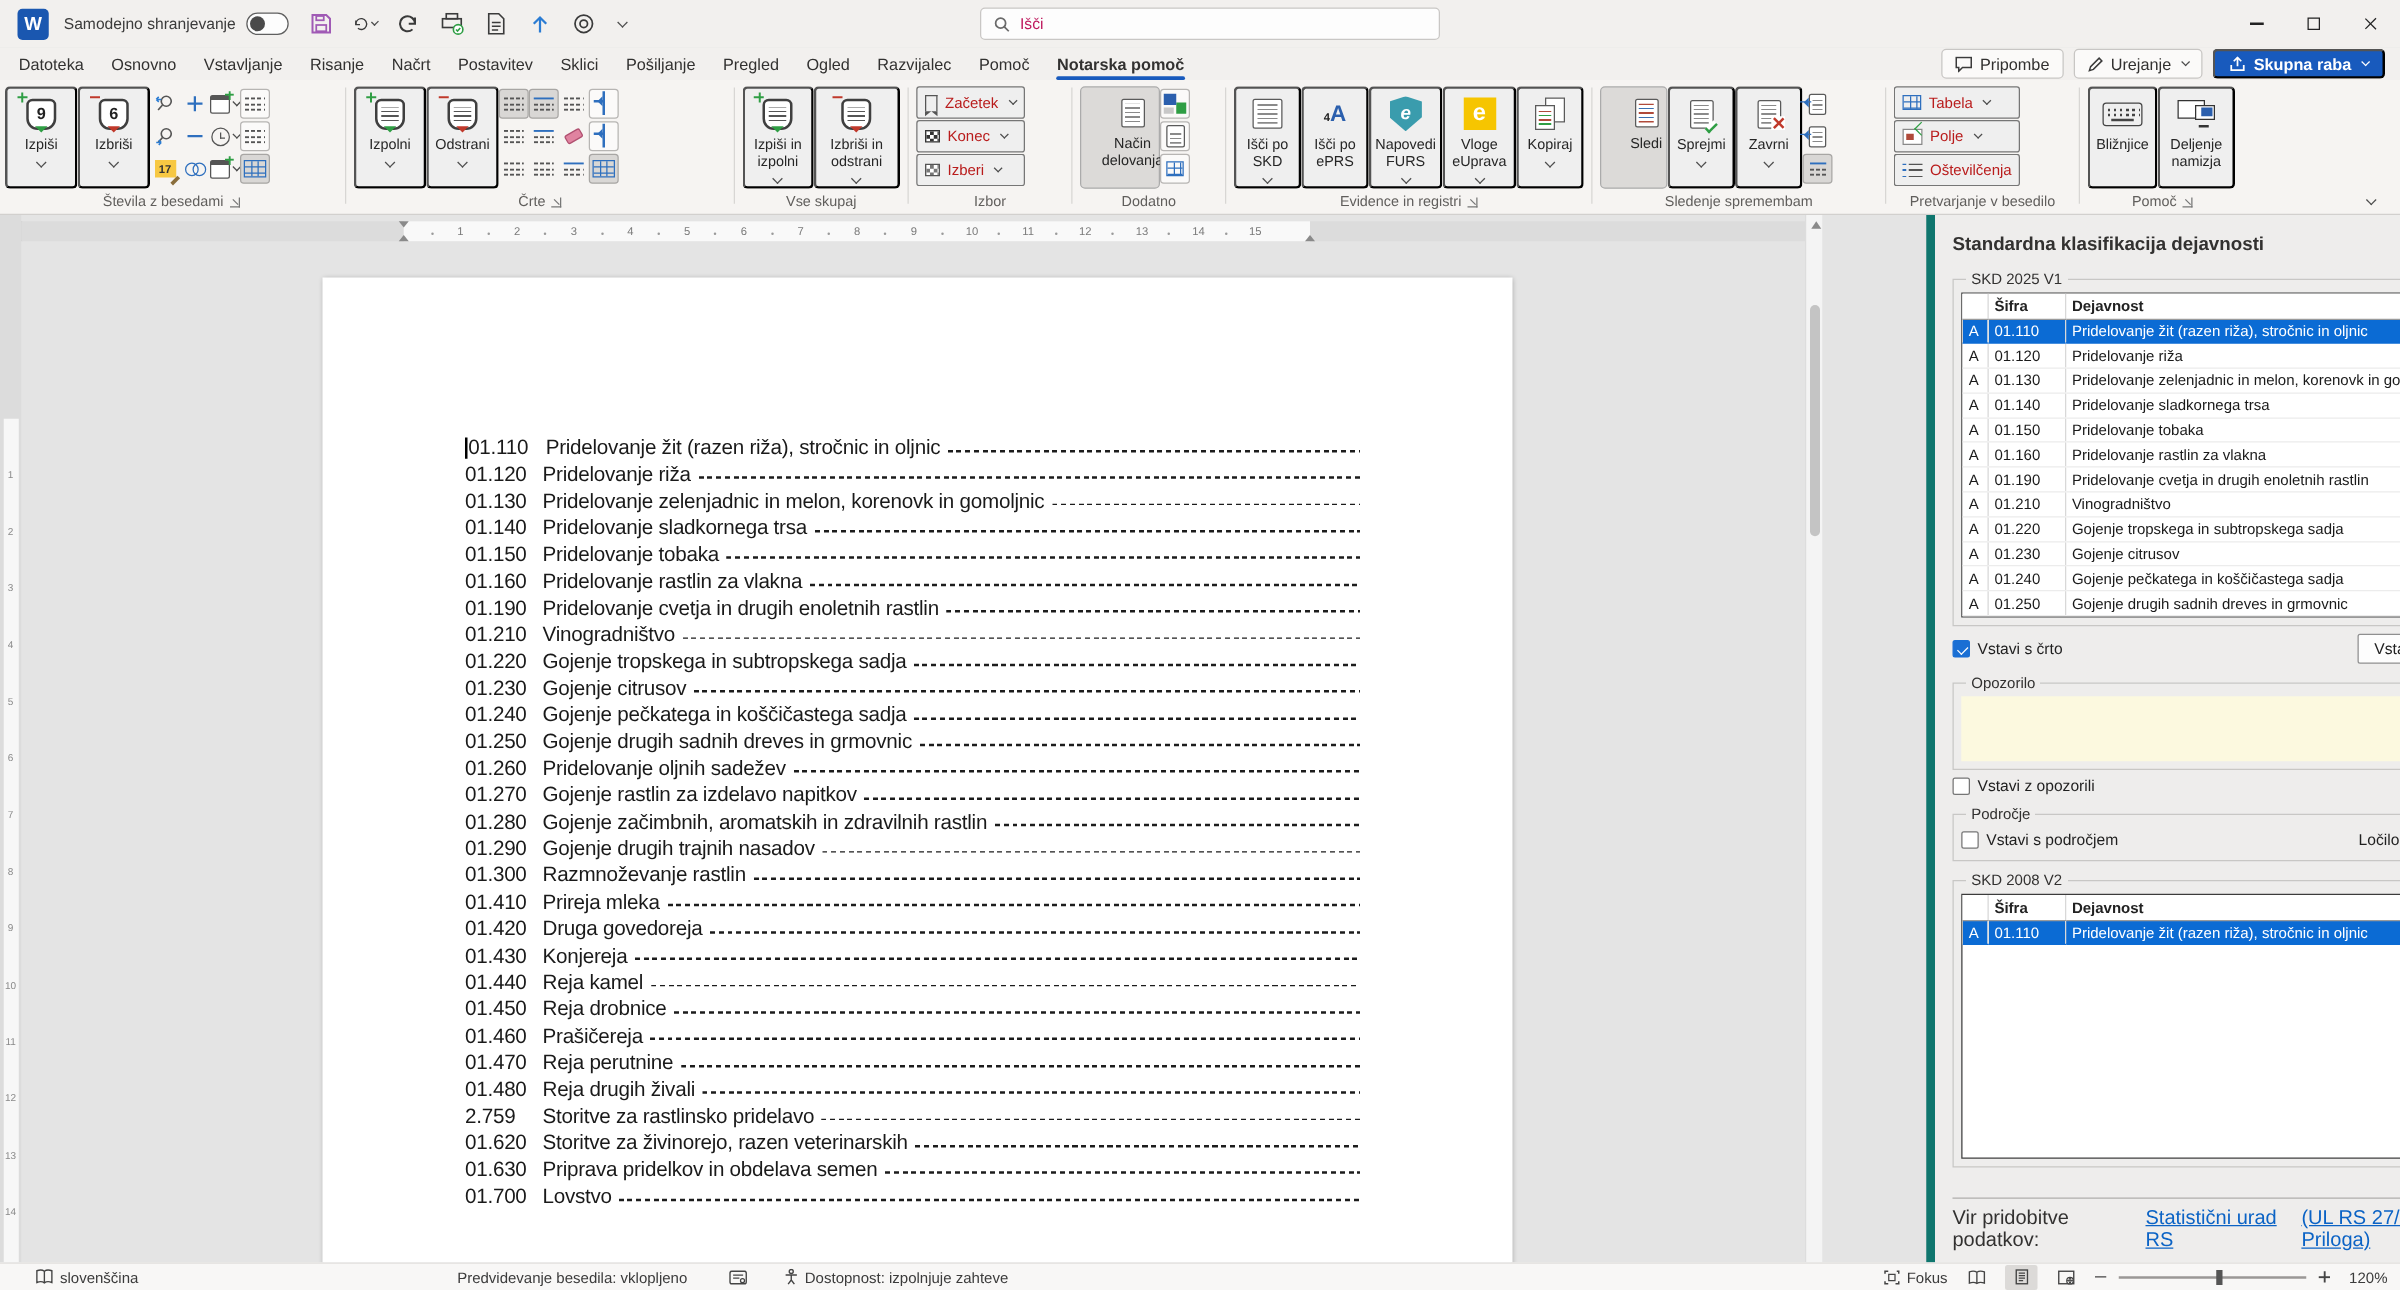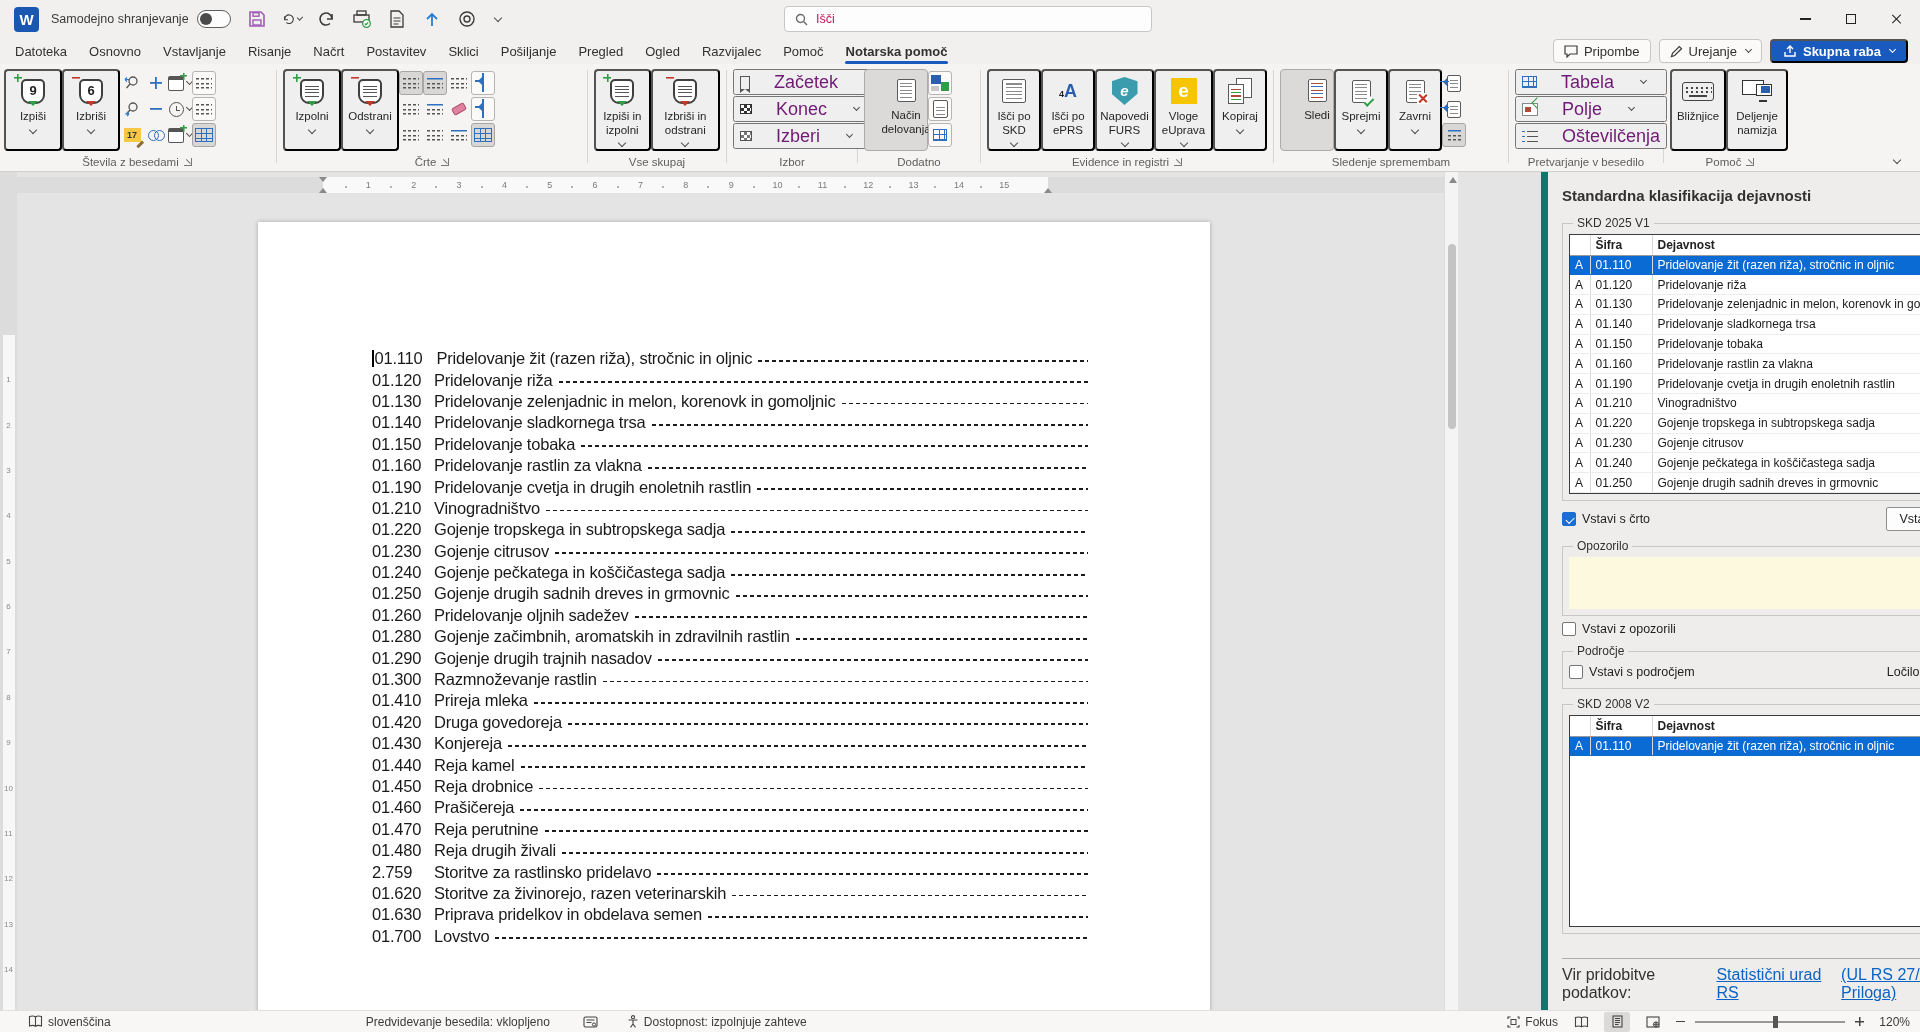--- a/index.html
+++ b/index.html
@@ -45,21 +45,21 @@
   .launcher::after { content:""; position:absolute; right:1px; bottom:1px; width:6px; height:1.2px; background:#777; transform:rotate(45deg); transform-origin:right bottom; }
   .rg-div { width:1px; background:#d8d6d4; margin:6px 2px 8px 2px; }
   .bb { width:58px; min-width:54px; display:flex; flex-direction:column; align-items:center; padding-top:4px; font-size:11.5px; line-height:1.18; color:#262626; text-align:center; border-radius:4px; height:82px; }
   .bb .ic { height:32px; display:flex; align-items:center; justify-content:center; margin-bottom:3px; }
   .bb.pressed { background:#dcdad8; border:1px solid #ababab;padding-left:20px; }
   .bb .chev { margin-top:3px; margin-left:0; }
   .mcol { display:flex; flex-direction:column; justify-content:flex-start; gap:2px; padding-top:2px; }
   .mini { width:24px; height:24px; display:flex; align-items:center; justify-content:center; border-radius:3px; position:relative; }
   .mini.boxed { border:1px solid #b7b5b3; background:#fbfaf9; }
   .mini.pressed { border:1px solid #a8a6a4; background:#d9d7d5; }
-  .ritem { display:flex; align-items:center; gap:24px; font-size:18px; color:#701a75; height:26px; padding:0 5px; }
+  .ritem { display:flex; align-items:center; gap:6px; font-size:12px; color:#b91c1c; height:26px; padding:0 5px; }
 
   
   .pin { width:24px; height:25px; border:2px solid #3f3f3f; border-radius:5px 5px 9px 9px; position:relative; display:flex; align-items:center; justify-content:center; font-size:13px; font-weight:bold; color:#222; background:#fff; }
   .pin::after { content:""; position:absolute; bottom:-9px; left:50%; transform:translateX(-50%); border:5px solid transparent; }
   .pin.green::after { border-top-color:#2f9e44; }
   .pin.red::after { border-top-color:#c0392b; }
   .mark-plus,.mark-minus { position:absolute; top:-7px; left:-9px; width:8px; height:8px; }
   .mark-plus { background:linear-gradient(#2f9e44,#2f9e44) center/8px 1.6px no-repeat,linear-gradient(#2f9e44,#2f9e44) center/1.6px 8px no-repeat; }
   .mark-minus { background:linear-gradient(#c0392b,#c0392b) center/8px 1.6px no-repeat; }
   .pin .stripes { width:14px; height:11px; background:repeating-linear-gradient(0deg,#555 0 1.3px,transparent 1.3px 3.5px); }
@@ -867,20 +867,25 @@
           <span class="code">01.250</span>
           <span class="name">Gojenje drugih sadnih dreves in grmovnic</span>
           <span class="leader"></span>
         </div>
         <div class="doc-line">
           <span class="code">01.260</span>
           <span class="name">Pridelovanje oljnih sadežev</span>
           <span class="leader"></span>
         </div>
         <div class="doc-line">
+          <span class="code">01.270</span>
+          <span class="name">Gojenje rastlin za izdelavo napitkov</span>
+          <span class="leader"></span>
+        </div>
+        <div class="doc-line">
           <span class="code">01.280</span>
           <span class="name">Gojenje začimbnih, aromatskih in zdravilnih rastlin</span>
           <span class="leader"></span>
         </div>
         <div class="doc-line">
           <span class="code">01.290</span>
           <span class="name">Gojenje drugih trajnih nasadov</span>
           <span class="leader"></span>
         </div>
         <div class="doc-line">

